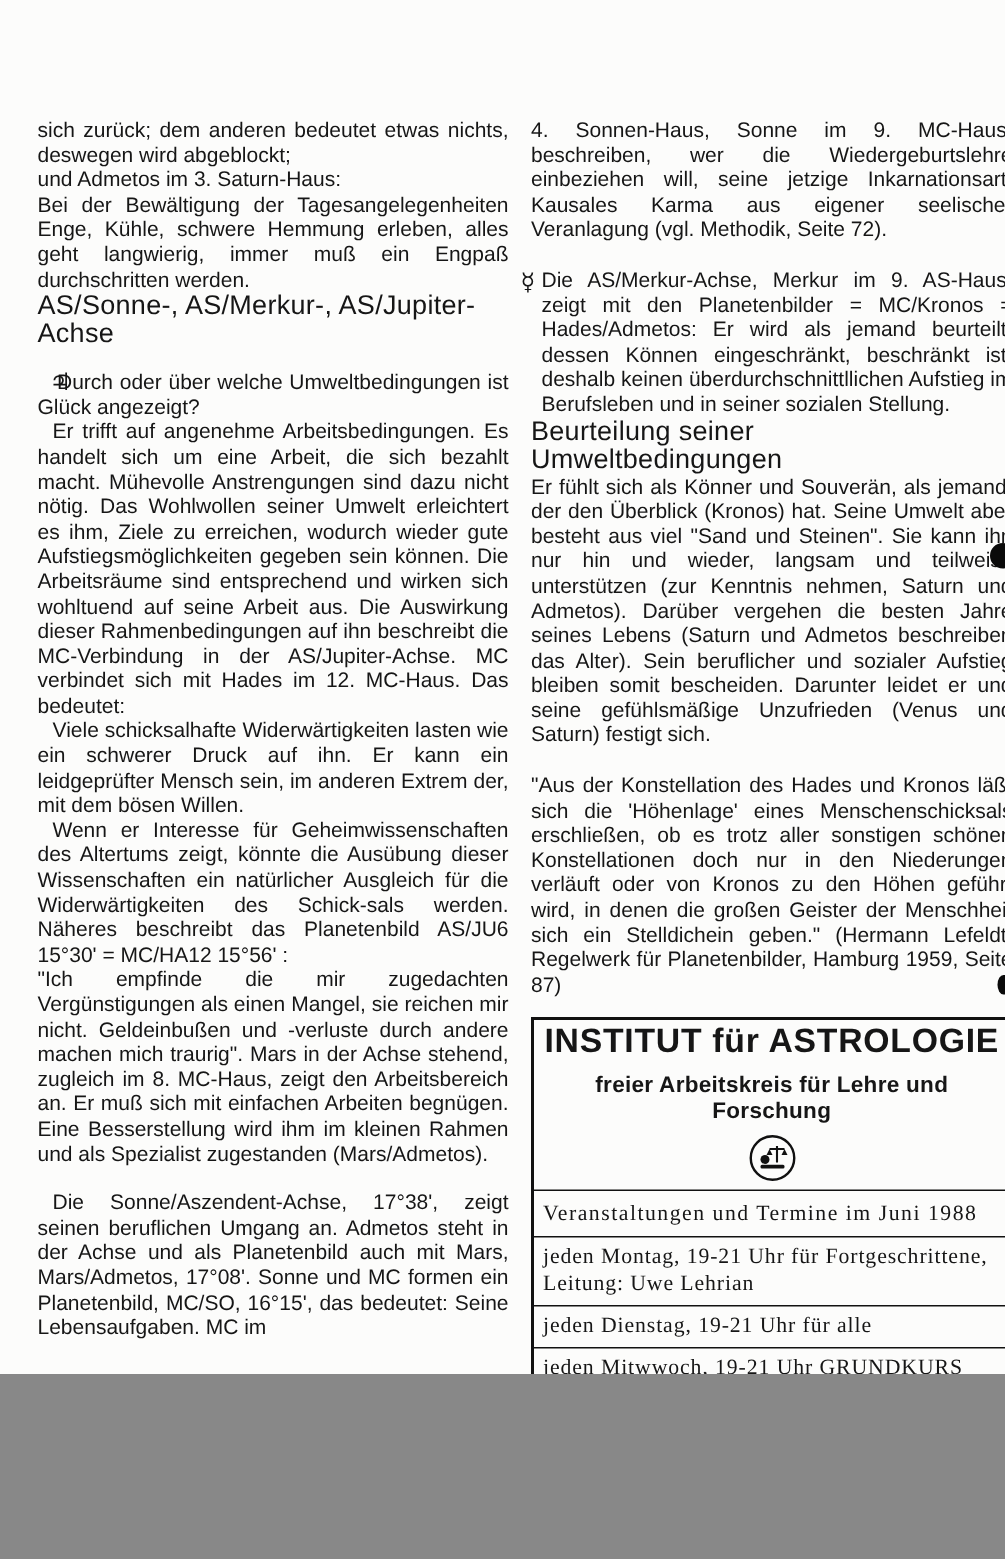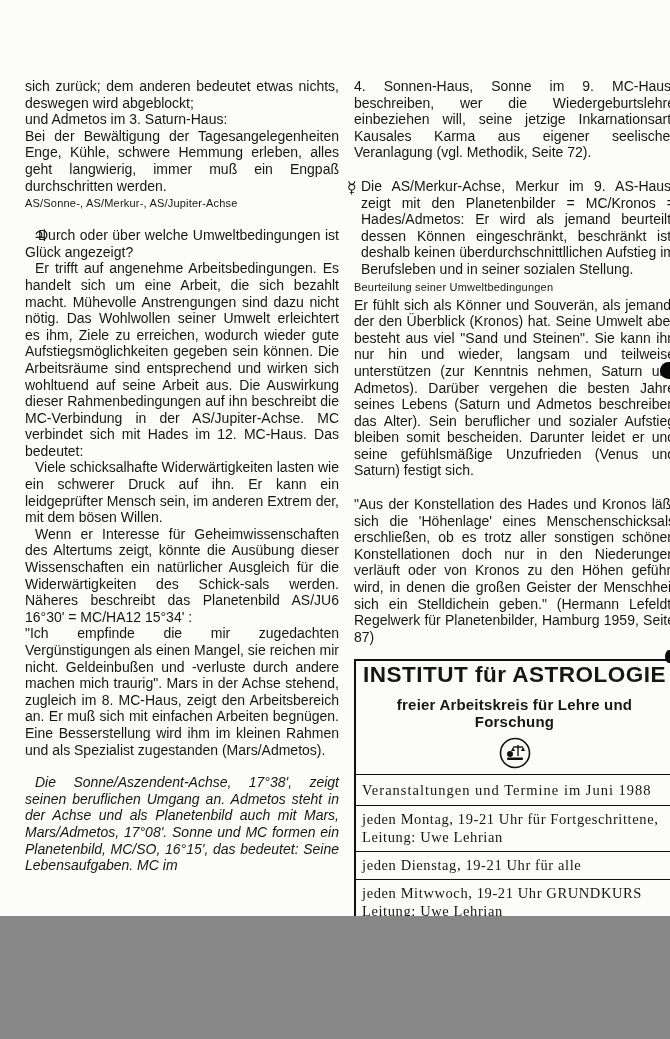--- a/index.html
+++ b/index.html
@@ -11,41 +11,41 @@
     overflow:hidden;
     color:#161616;
     font-family:"Liberation Sans", sans-serif;
   }
   .col{position:absolute;top:78px;font-size:14px;line-height:16.6px;text-align:justify;}
   .col-left{left:25px;width:314px;}
   .col-right{left:354px;width:321px;}
   .col p{margin:0;}
   .seg{margin:0;}
   .section-heading{
-    font-size:11px;
+    font-size:18px;
     line-height:19px;
     letter-spacing:0.2px;
     text-align:left;
     font-weight:normal;
     margin:0;
   }
   .lh-left{margin-top:27px;}
   .rh{margin-top:31px;margin-bottom:17px;}
   .hang{position:relative;}
   .planet-glyph{
     position:absolute;
     font-family:"DejaVu Sans", sans-serif;
     font-size:16px;
     line-height:16px;
   }
   .jupiter-g{left:-5px;top:1px;}
   .mercury-g{left:-7px;top:2px;}
   .indent1{text-indent:13px;}
   .indent2{text-indent:10px;}
-  .mt-line{margin-top:16px !important;font-style:italic;}
+  .mt-line{margin-top:16px !important;}
   .mt-para{margin-top:17px !important;}
 
   
   .ad-box{
     margin-top:14px;
     border:2px solid #111;
     text-align:center;
   }
   .ad-title{
     font-weight:bold;
@@ -99,21 +99,21 @@
     <p class="seg">und Admetos im 3. Saturn-Haus:</p>
     <p class="seg">Bei der Bewältigung der Tagesangelegenheiten Enge, Kühle, schwere Hemmung erleben, alles geht langwierig, immer muß ein Engpaß durchschritten werden.</p>
 
     <p class="section-heading lh-left">AS/Sonne-, AS/Merkur-, AS/Jupiter-Achse</p>
 
     <p class="hang indent1" style="margin-top:14px;">
       <span class="planet-glyph jupiter-g">♃</span><span>Durch oder über welche Umweltbedingungen ist Glück angezeigt?</span>
     </p>
     <p class="indent2">Er trifft auf angenehme Arbeitsbedingungen. Es handelt sich um eine Arbeit, die sich bezahlt macht. Mühevolle Anstrengungen sind dazu nicht nötig. Das Wohlwollen seiner Umwelt erleichtert es ihm,  Ziele zu erreichen, wodurch wieder gute Aufstiegsmöglichkeiten gegeben sein können. Die Arbeitsräume sind entsprechend und wirken sich wohltuend auf seine Arbeit aus. Die Auswirkung dieser Rahmenbedingungen auf ihn beschreibt die MC-Verbindung in der AS/Jupiter-Achse. MC verbindet sich mit Hades im 12. MC-Haus. Das bedeutet:</p>
     <p class="indent2">Viele schicksalhafte Widerwärtigkeiten lasten wie ein schwerer Druck auf ihn. Er kann ein leidgeprüfter Mensch sein, im anderen Extrem der, mit dem bösen Willen.</p>
-    <p class="indent2">Wenn er Interesse  für Geheimwissenschaften des Altertums zeigt, könnte die Ausübung dieser Wissenschaften ein natürlicher Ausgleich für die Widerwärtigkeiten des Schick-sals werden. Näheres beschreibt das Planetenbild AS/JU6 16°30' = MC/HA12 15°34' :</p>
+    <p class="indent2">Wenn er Interesse  für Geheimwissenschaften des Altertums zeigt, könnte die Ausübung dieser Wissenschaften ein natürlicher Ausgleich für die Widerwärtigkeiten des Schick-sals werden. Näheres beschreibt das Planetenbild AS/JU6 15°30' = MC/HA12 15°56' :</p>
     <p>"Ich empfinde die mir zugedachten Vergünstigungen als einen Mangel, sie reichen mir nicht. Geldeinbußen und -verluste durch andere machen mich traurig". Mars in der Achse stehend, zugleich im 8. MC-Haus, zeigt den Arbeitsbereich an. Er muß sich mit einfachen Arbeiten begnügen. Eine Besserstellung wird  ihm im kleinen Rahmen und als Spezialist zugestanden (Mars/Admetos).</p>
     <p class="indent2 mt-line">Die Sonne/Aszendent-Achse, 17°38', zeigt seinen beruflichen Umgang an. Admetos steht in der Achse und als Planetenbild auch mit Mars, Mars/Admetos, 17°08'. Sonne und MC formen  ein Planetenbild, MC/SO, 16°15', das bedeutet: Seine Lebensaufgaben. MC im</p>
   </div>
 
   <div class="col col-right">
     <p>4. Sonnen-Haus, Sonne im 9. MC-Haus, beschreiben, wer die Wiedergeburtslehre einbeziehen will, seine jetzige Inkarnationsart: Kausales Karma aus eigener seelischer Veranlagung (vgl. Methodik, Seite 72).</p>
 
     <p class="hang mt-para" style="padding-left:7px;">
       <span class="planet-glyph mercury-g">☿</span><span>Die AS/Merkur-Achse, Merkur im 9. AS-Haus, zeigt mit den Planetenbilder = MC/Kronos = Hades/Admetos: Er wird als jemand beurteilt, dessen Können eingeschränkt, beschränkt ist, deshalb keinen überdurchschnittllichen Aufstieg im Berufsleben und in seiner sozialen Stellung.</span>
     </p>

